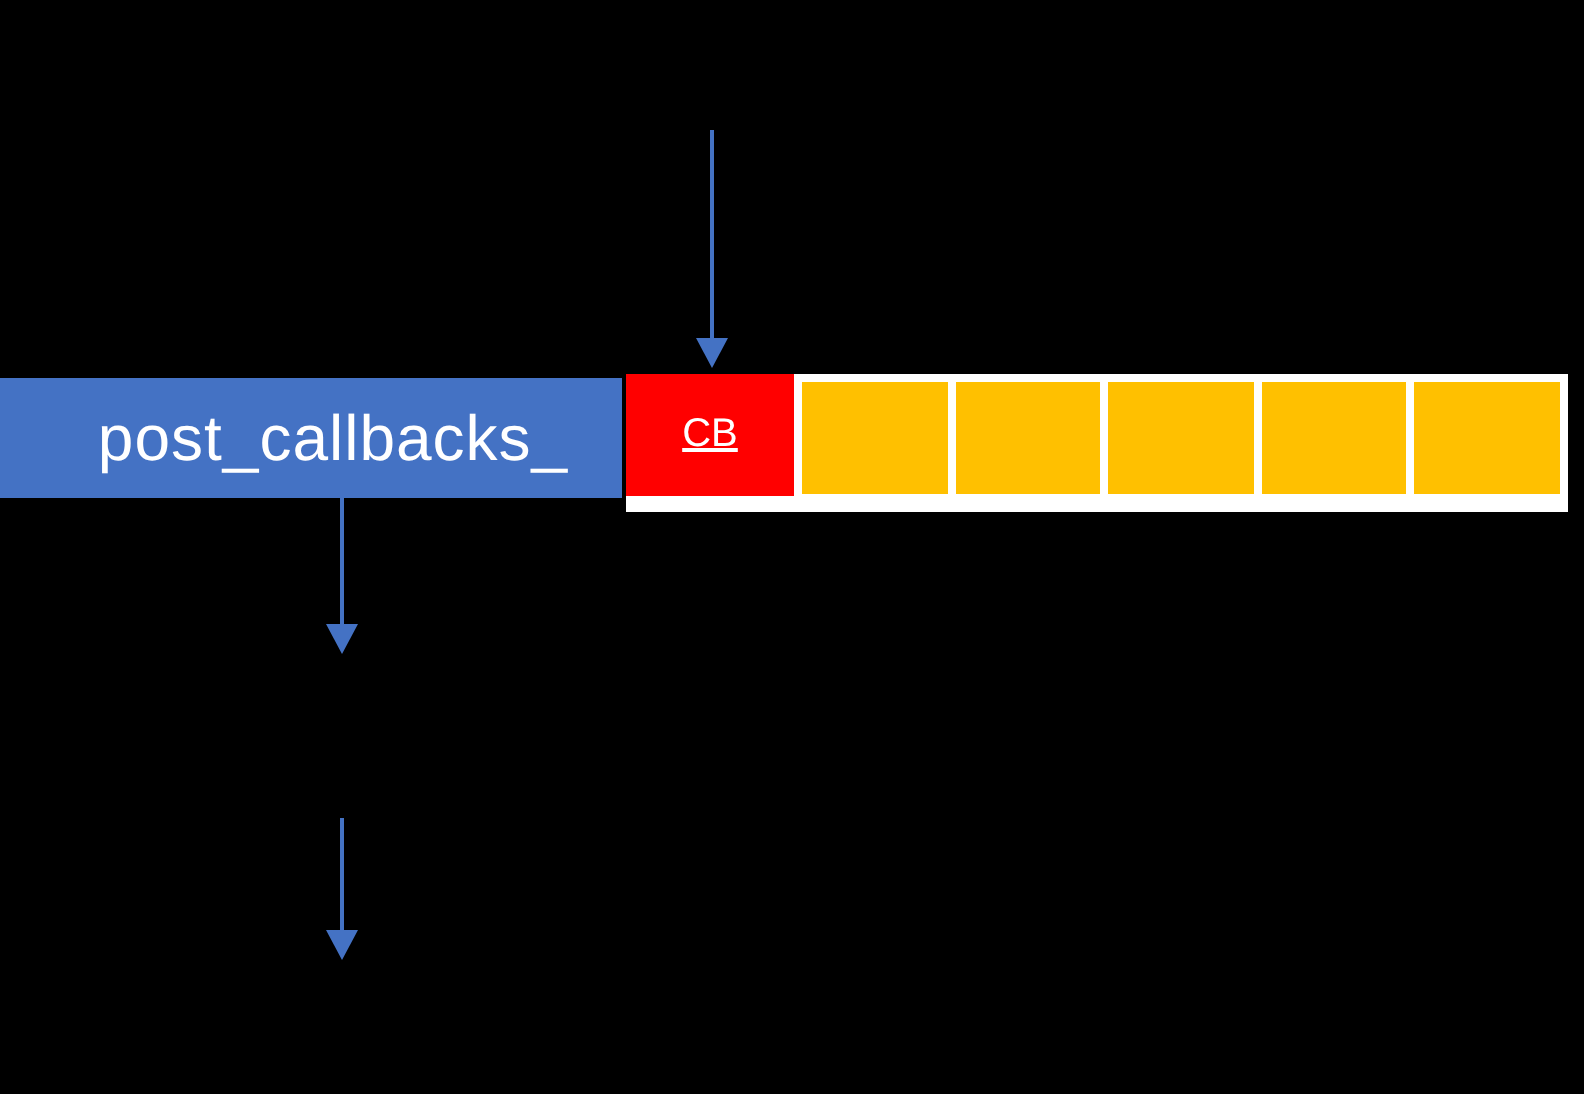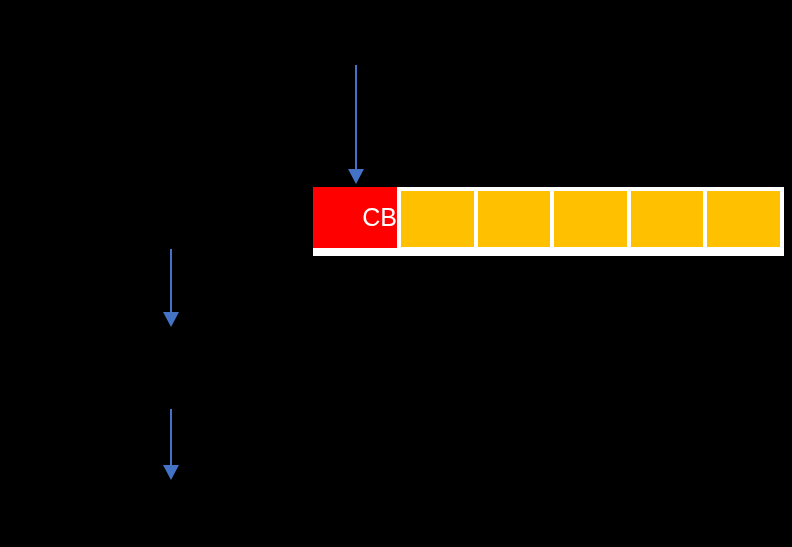--- a/index.html
+++ b/index.html
@@ -65,24 +65,25 @@
   }
   .cb-cell {
     position: absolute;
     left: 313px;
     top: 187px;
     width: 84px;
     height: 61px;
     background: var(--red);
     display: flex;
     align-items: center;
-    justify-content: flex-end;
+    justify-content: center;
     color: var(--text);
-    font-size: 25px;
+    font-size: 20px;
     font-weight: 400;
+    text-decoration: underline;
   }
   .cell-row {
     position: absolute;
     left: 401px;
     top: 191px;
     width: 379px;
     height: 56px;
     display: flex;
     gap: 4px;
   }
@@ -122,14 +123,17 @@
       <div class="cell"></div>
       <div class="cell"></div>
       <div class="cell"></div>
       <div class="cell"></div>
     </div>
 
   <div class="cb-cell">
     <span>CB</span>
   </div>
 
+  <div class="label-box">
+    <span>post_callbacks_</span>
+  </div>
 
 </div>
 
 </body></html>

